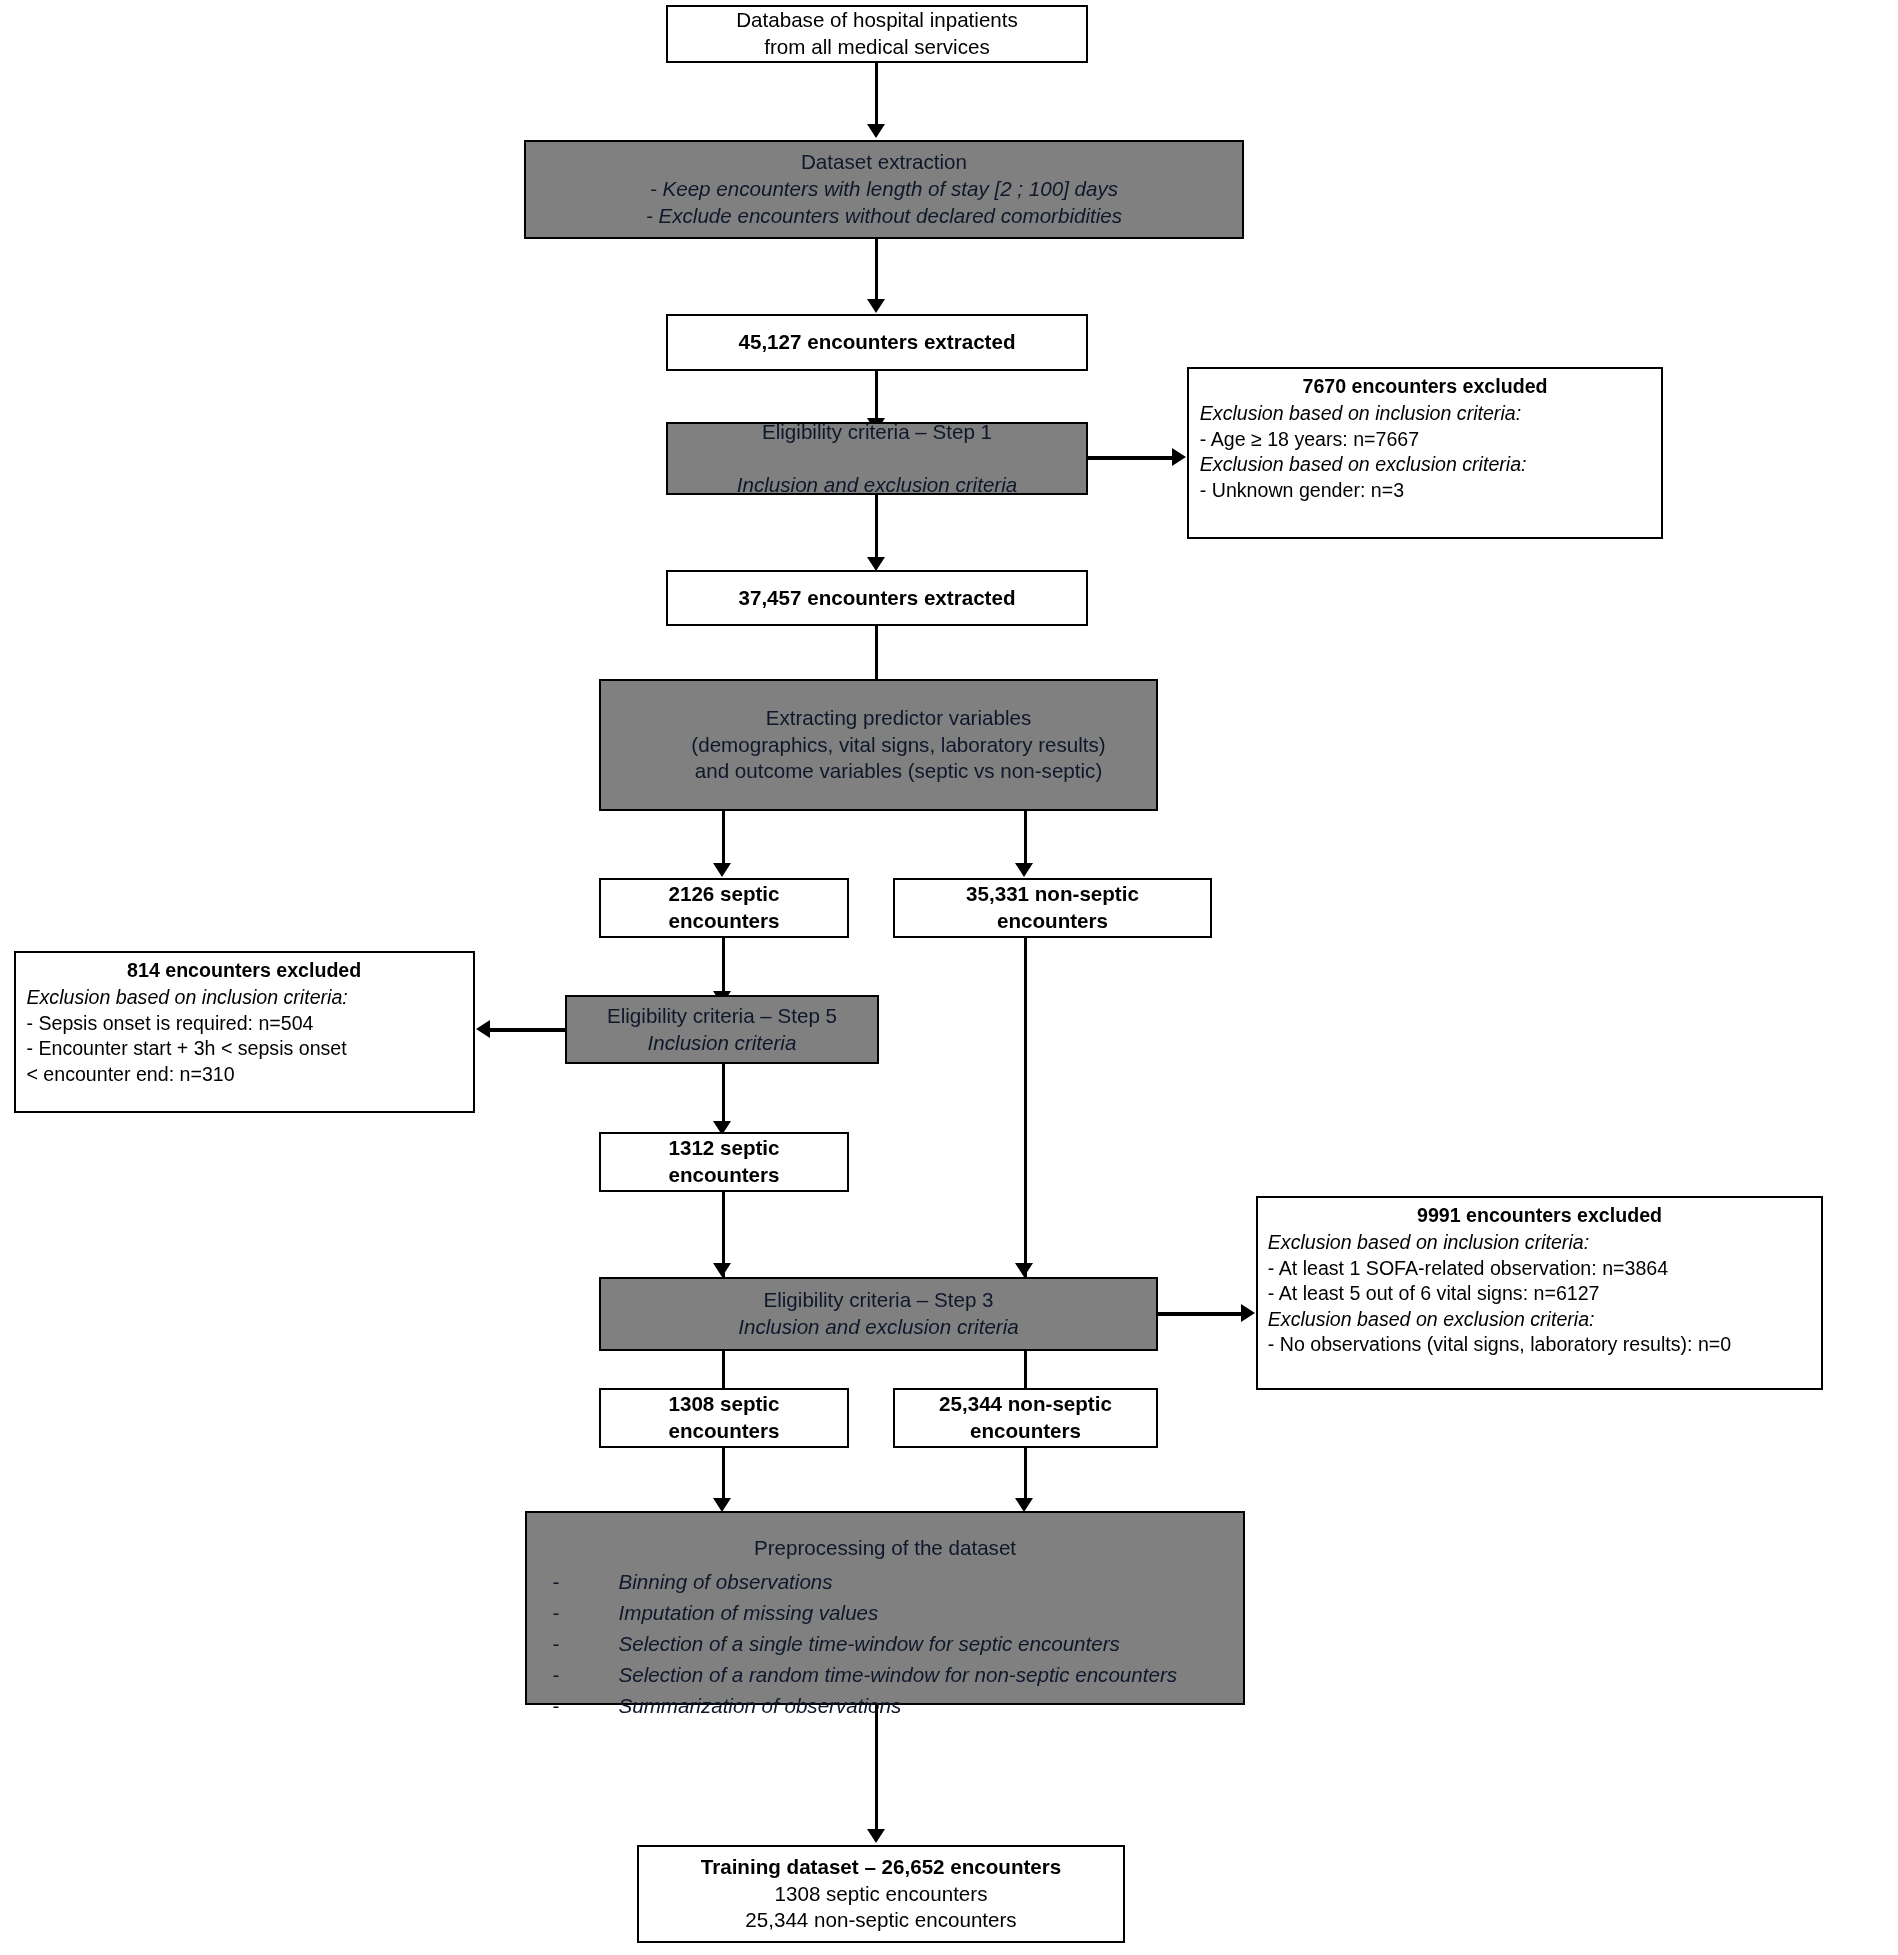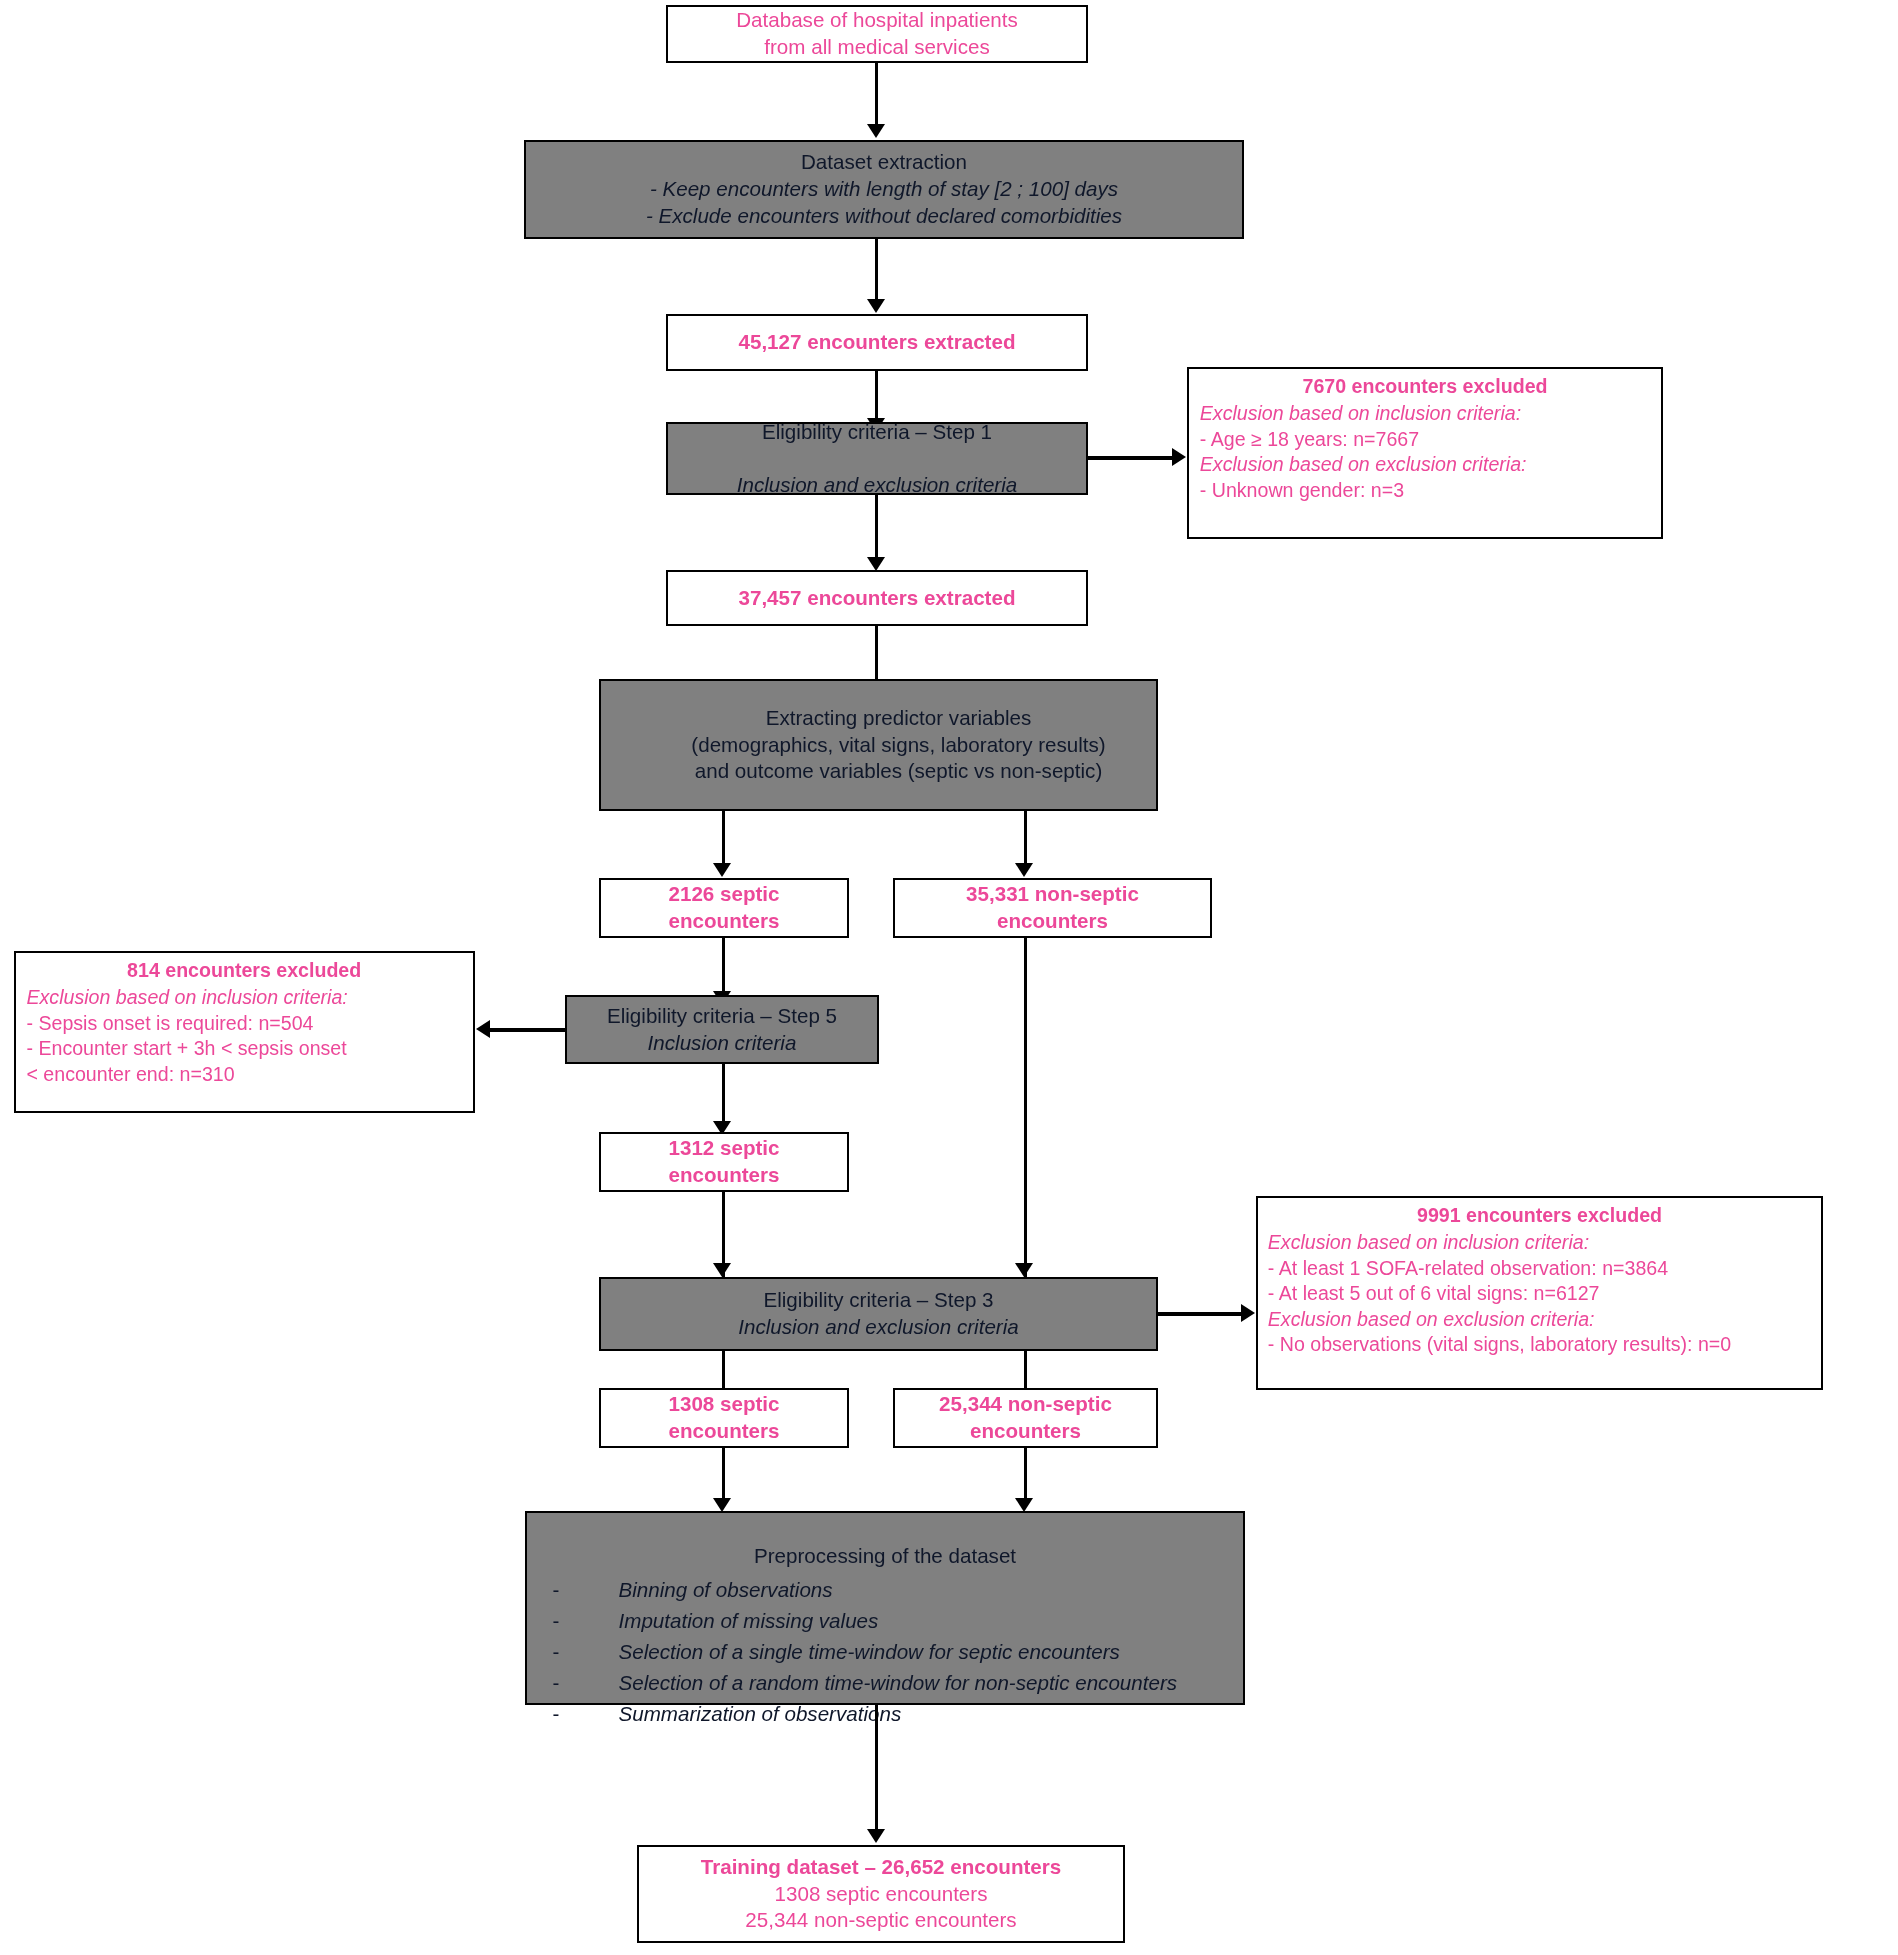--- a/index.html
+++ b/index.html
@@ -21,21 +21,21 @@
     border: 2.5px solid #000000;
     display: flex;
     flex-direction: column;
     align-items: center;
     justify-content: center;
     text-align: center;
     line-height: 1.30;
   }
   .node.white {
     background: #ffffff;
-    color: #ec4899;
+    color: #000000;
   }
   .node.gray {
     background: #808080;
     color: #0f172a;
   }
   .ln { display: block; width: 100%; }
   .b  { font-weight: bold; }
   .i  { font-style: italic; }
   .left { text-align: left; }
   .f40 { font-size: 19.6px; }
@@ -233,21 +233,21 @@
     <span class="ln">25,344 non-septic</span>
     <span class="ln">encounters</span>
   </div>
 
   <div class="vline" style="left:722px; top:1447px; height:54px;"></div>
   <div class="arrow-down" style="left:713px; top:1498px;"></div>
 
   <div class="vline" style="left:1024px; top:1447px; height:54px;"></div>
   <div class="arrow-down" style="left:1015px; top:1498px;"></div>
 
-  <div class="node gray" style="left:525px; top:1511px; width:720px; height:194px; justify-content:flex-start; padding-top:30px;">
+  <div class="node gray" style="left:525px; top:1511px; width:720px; height:194px; justify-content:flex-start; padding-top:22px;">
     <span class="ln pp-title">Preprocessing of the dataset</span>
     <div class="pp-list">
       <div class="pp-item">
         <span class="pp-dash">-</span>
         <span class="pp-text">Binning of observations</span>
       </div>
       <div class="pp-item">
         <span class="pp-dash">-</span>
         <span class="pp-text">Imputation of missing values</span>
       </div>

